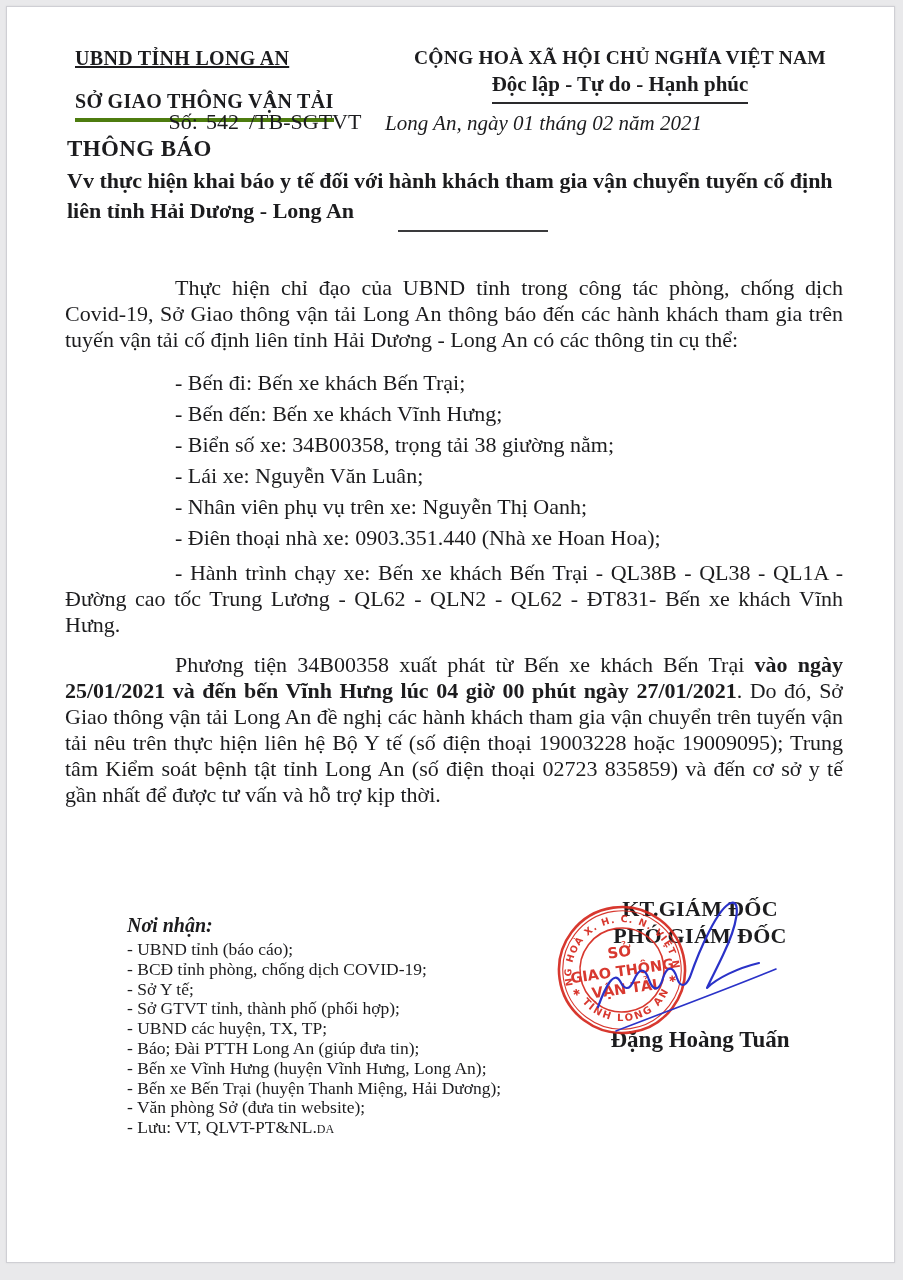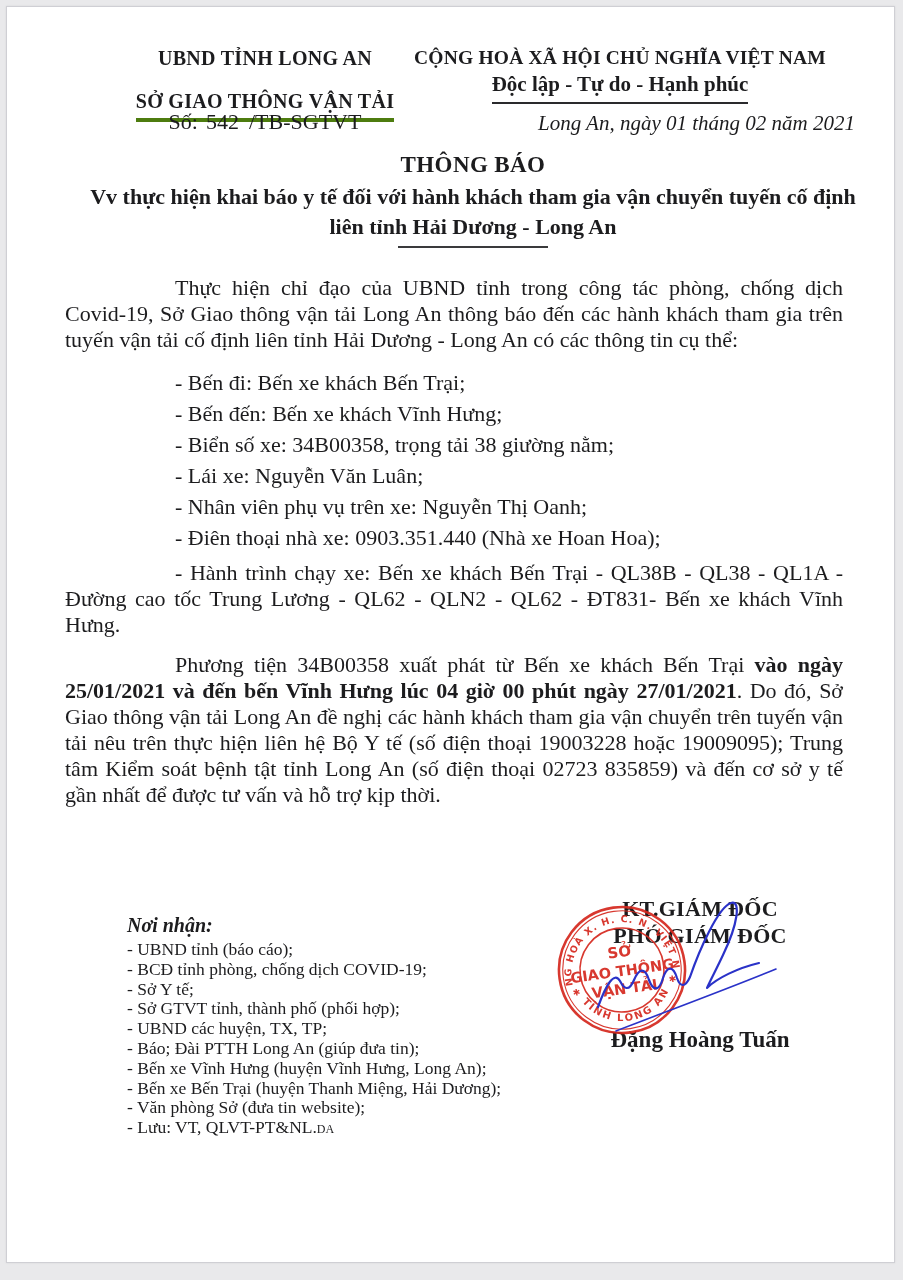--- a/index.html
+++ b/index.html
@@ -16,21 +16,22 @@
     position: absolute;
     left: 6px; top: 6px;
     width: 889px; height: 1257px;
     background: #ffffff;
     border: 1px solid #cfcfd4;
     box-shadow: 0 0 2px rgba(0,0,0,0.08);
   }
   
   .hdr-left {
     position: absolute; left: 68px; top: 40px; width: 380px;
-    text-align: center;
+    text-align: left;
+    text-decoration: underline;
   }
   .hdr-left .org-parent { font-size: 20px; font-weight: bold; letter-spacing: .3px; }
   .hdr-left .org-name {
     display: inline-block; margin-top: 2px;
     font-size: 20px; font-weight: bold; letter-spacing: .3px;
     border-bottom: 4px solid #4d7c0f; padding-bottom: 5px;
   }
   .so-line {
     position: absolute; left: 68px; top: 102px; width: 380px;
     text-align: center; font-size: 22px;
@@ -41,26 +42,25 @@
     text-align: center;
   }
   .hdr-right .national-motto-1 { font-size: 19.5px; font-weight: bold; letter-spacing: .2px; }
   .hdr-right .national-motto-2 {
     display: inline-block; margin-top: 3px;
     font-size: 21px; font-weight: bold;
     border-bottom: 2px solid #2a2a2c; padding-bottom: 5px;
   }
   .date-line {
     position: absolute; left: 378px; top: 104px; width: 470px;
-    text-align: right; font-style: italic; font-size: 21px;
+    text-align: left; font-style: italic; font-size: 21px;
   }
   
   .title-block {
-    position: absolute; left: 60px; top: 145px; width: 812px;
-    text-align: center;
+    position: absolute; left: 60px; top: 129px; width: 812px;
   }
   .doc-type { font-size: 23px; font-weight: bold; letter-spacing: .4px; }
   .subject { font-size: 22px; font-weight: bold; line-height: 30px; margin-top: 4px; }
   .subject-underline {
     width: 150px; height: 0; margin: 4px auto 0;
     border-bottom: 2px solid #3a3a3c;
   }
   
   .content {
     position: absolute; left: 58px; top: 268px; width: 778px;

